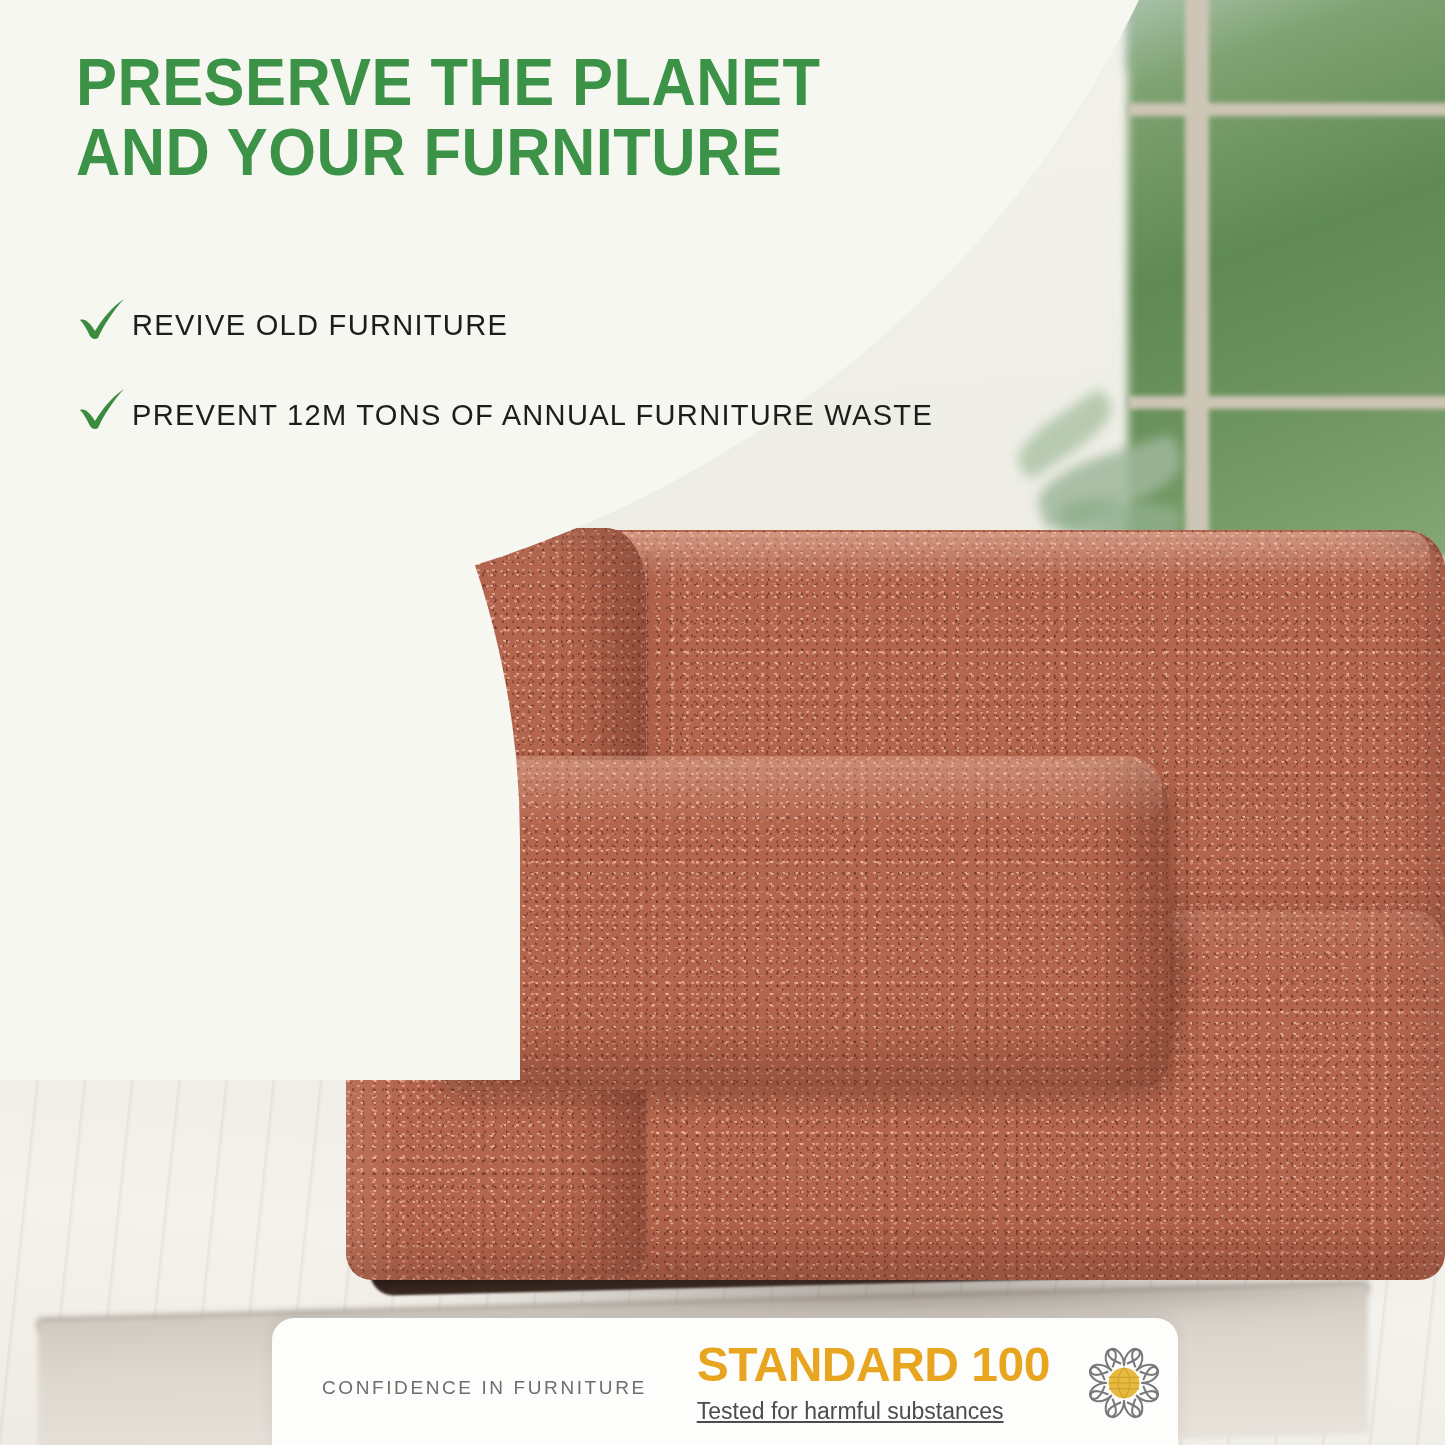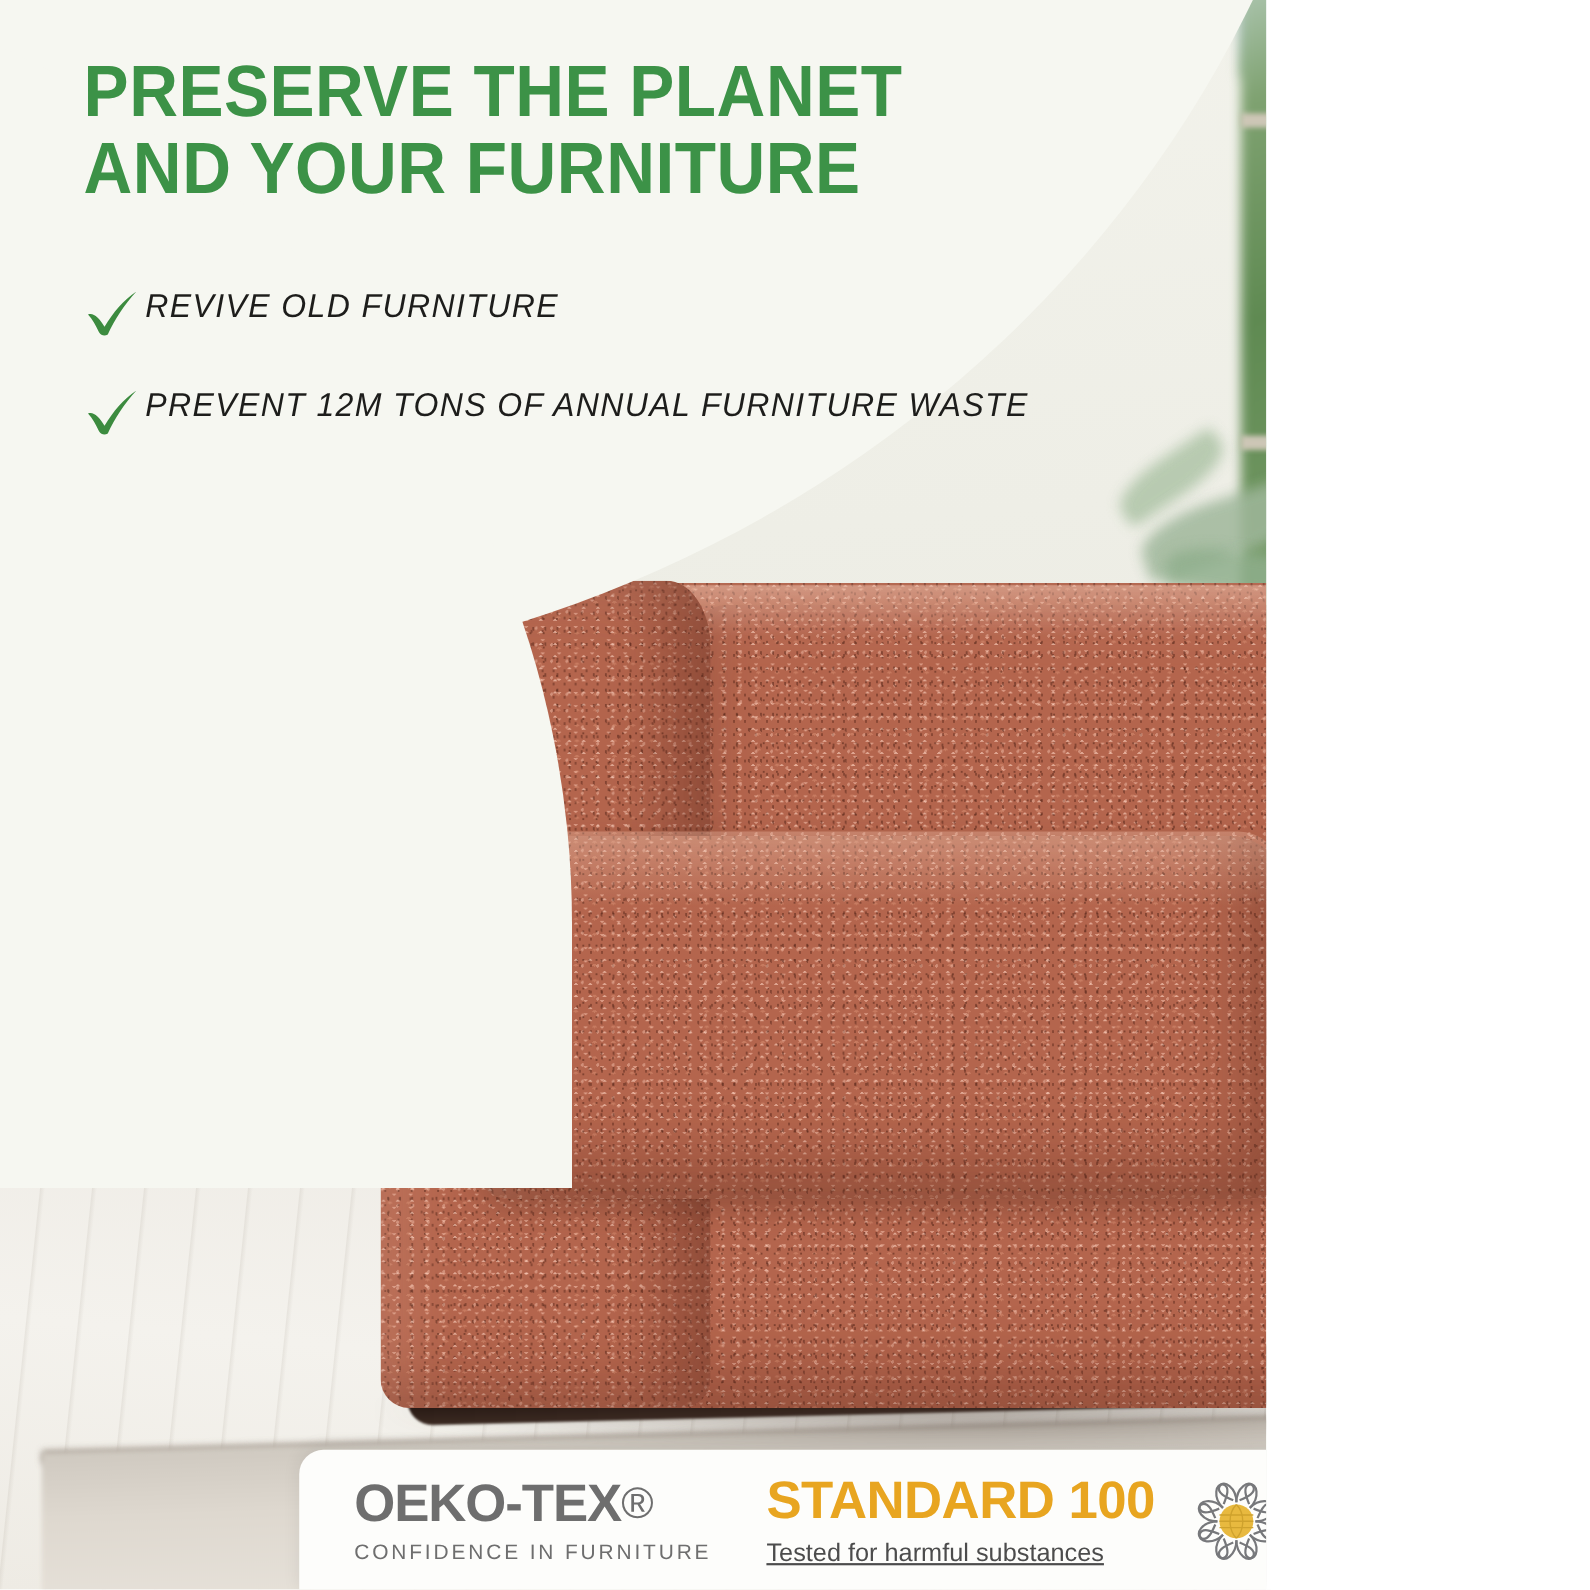--- a/index.html
+++ b/index.html
@@ -1,20 +1,20 @@
 <!DOCTYPE html>
 <html><head>
 <meta charset="utf-8">
 <style>
   html,body{margin:0;padding:0;background:#fff;}
   body{font-family:"Liberation Sans", sans-serif;}
 
   .canvas{
     position:relative;
-    width:1151px;height:1445px;
+    width:1445px;height:1445px;
     overflow:hidden;
     background:#f6f7f1;
   }
 
   
   .photo{position:absolute;inset:0;overflow:hidden;}
 
   
   .wall{
     position:absolute;left:0;top:0;width:1445px;height:1080px;
@@ -205,24 +205,23 @@
     font-weight:700;
     letter-spacing:.5px;
     line-height:1.06;
     transform:scaleX(.93);
     transform-origin:left top;
     white-space:pre-line;
   }
 
   .bullets{position:absolute;left:76px;top:262px;width:1080px;}
   .bullet{
-    display:flex;align-items:flex-start;
+    display:flex;align-items:flex-end;
     height:80px;
     margin-bottom:10px;
-    font-style:italic;
   }
   .check{
     width:56px;flex:0 0 56px;
     display:flex;align-items:center;justify-content:flex-start;
   }
   .check svg{display:block;}
   .bullet-text{
     font-size:30px;
     color:#1d1d1b;
     letter-spacing:1.3px;
@@ -344,21 +343,20 @@
       </span>
       <span class="bullet-text">PREVENT 12M TONS OF ANNUAL FURNITURE WASTE</span>
     </div>
 
 
   </div>
 
   <div class="badge">
 
     <div class="badge-left">
-      <div class="oeko-main"><span>OEKO-TEX</span><span class="reg">®</span></div>
       <div class="oeko-sub">CONFIDENCE IN FURNITURE</div>
     </div>
 
     <div class="badge-mid">
       <div class="std-main">STANDARD 100</div>
       <div class="std-sub">Tested for harmful substances</div>
     </div>
 
     <div class="badge-icon">
       <svg width="96" height="96" viewBox="0 0 100 100">

